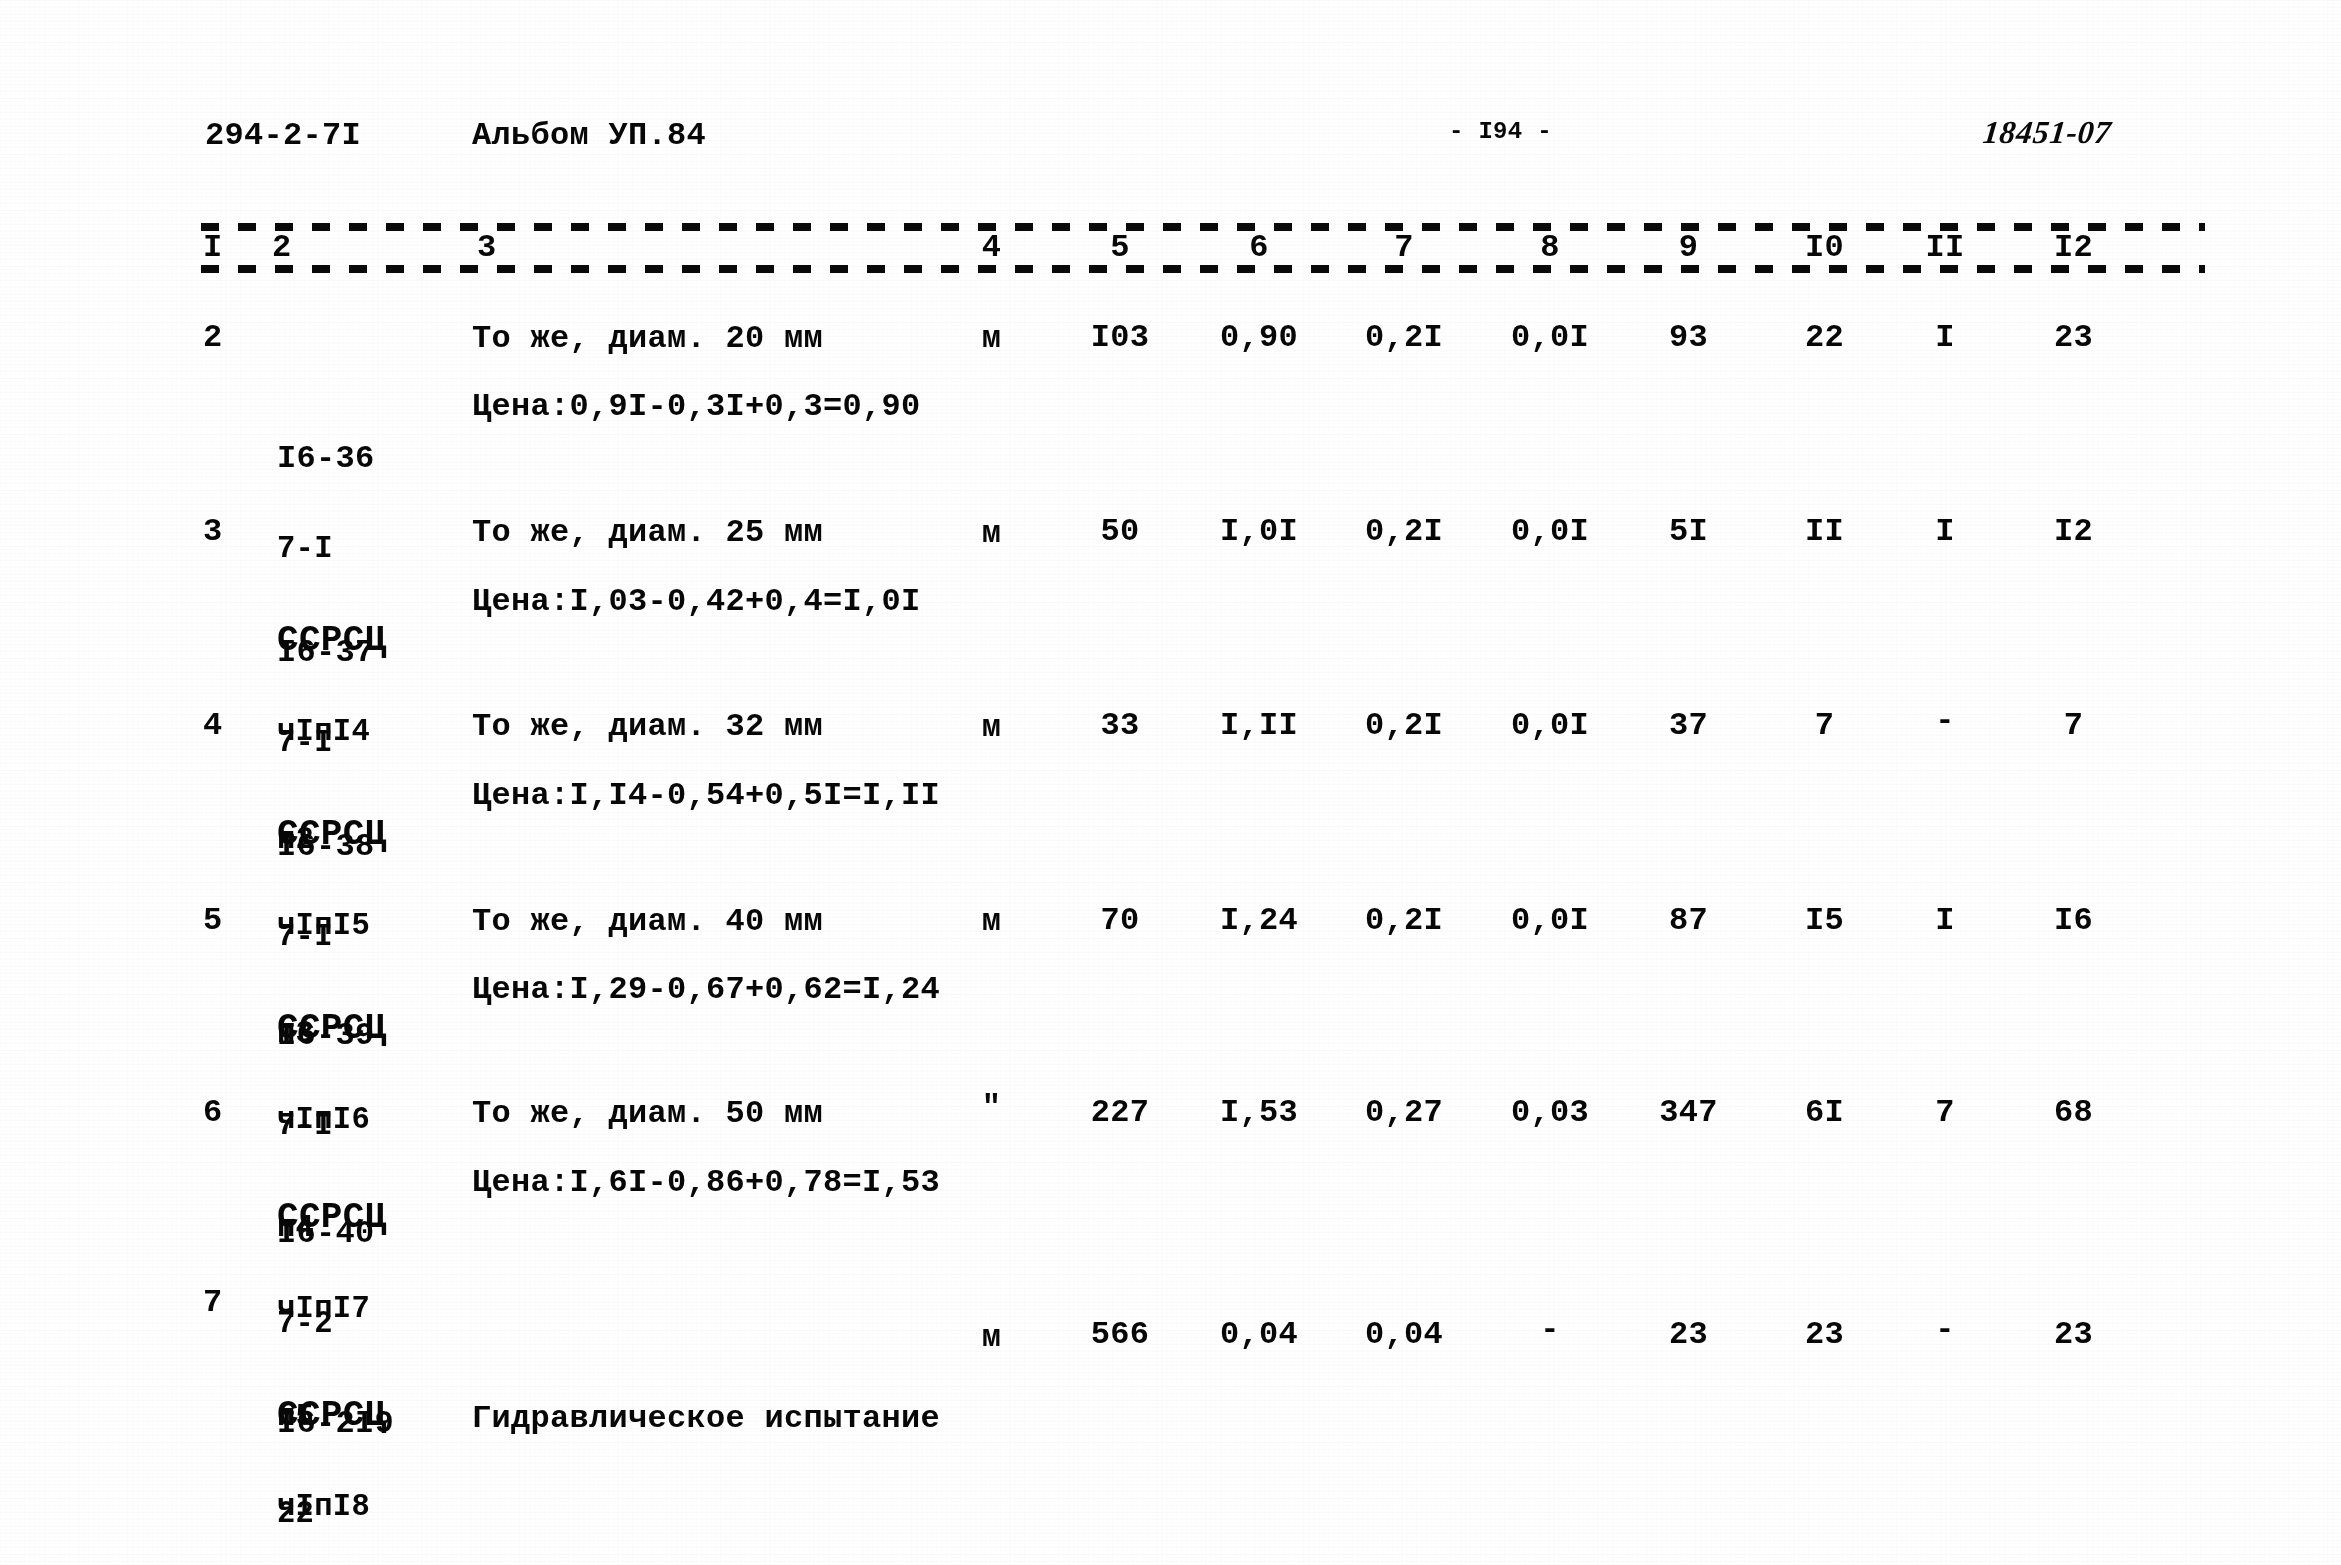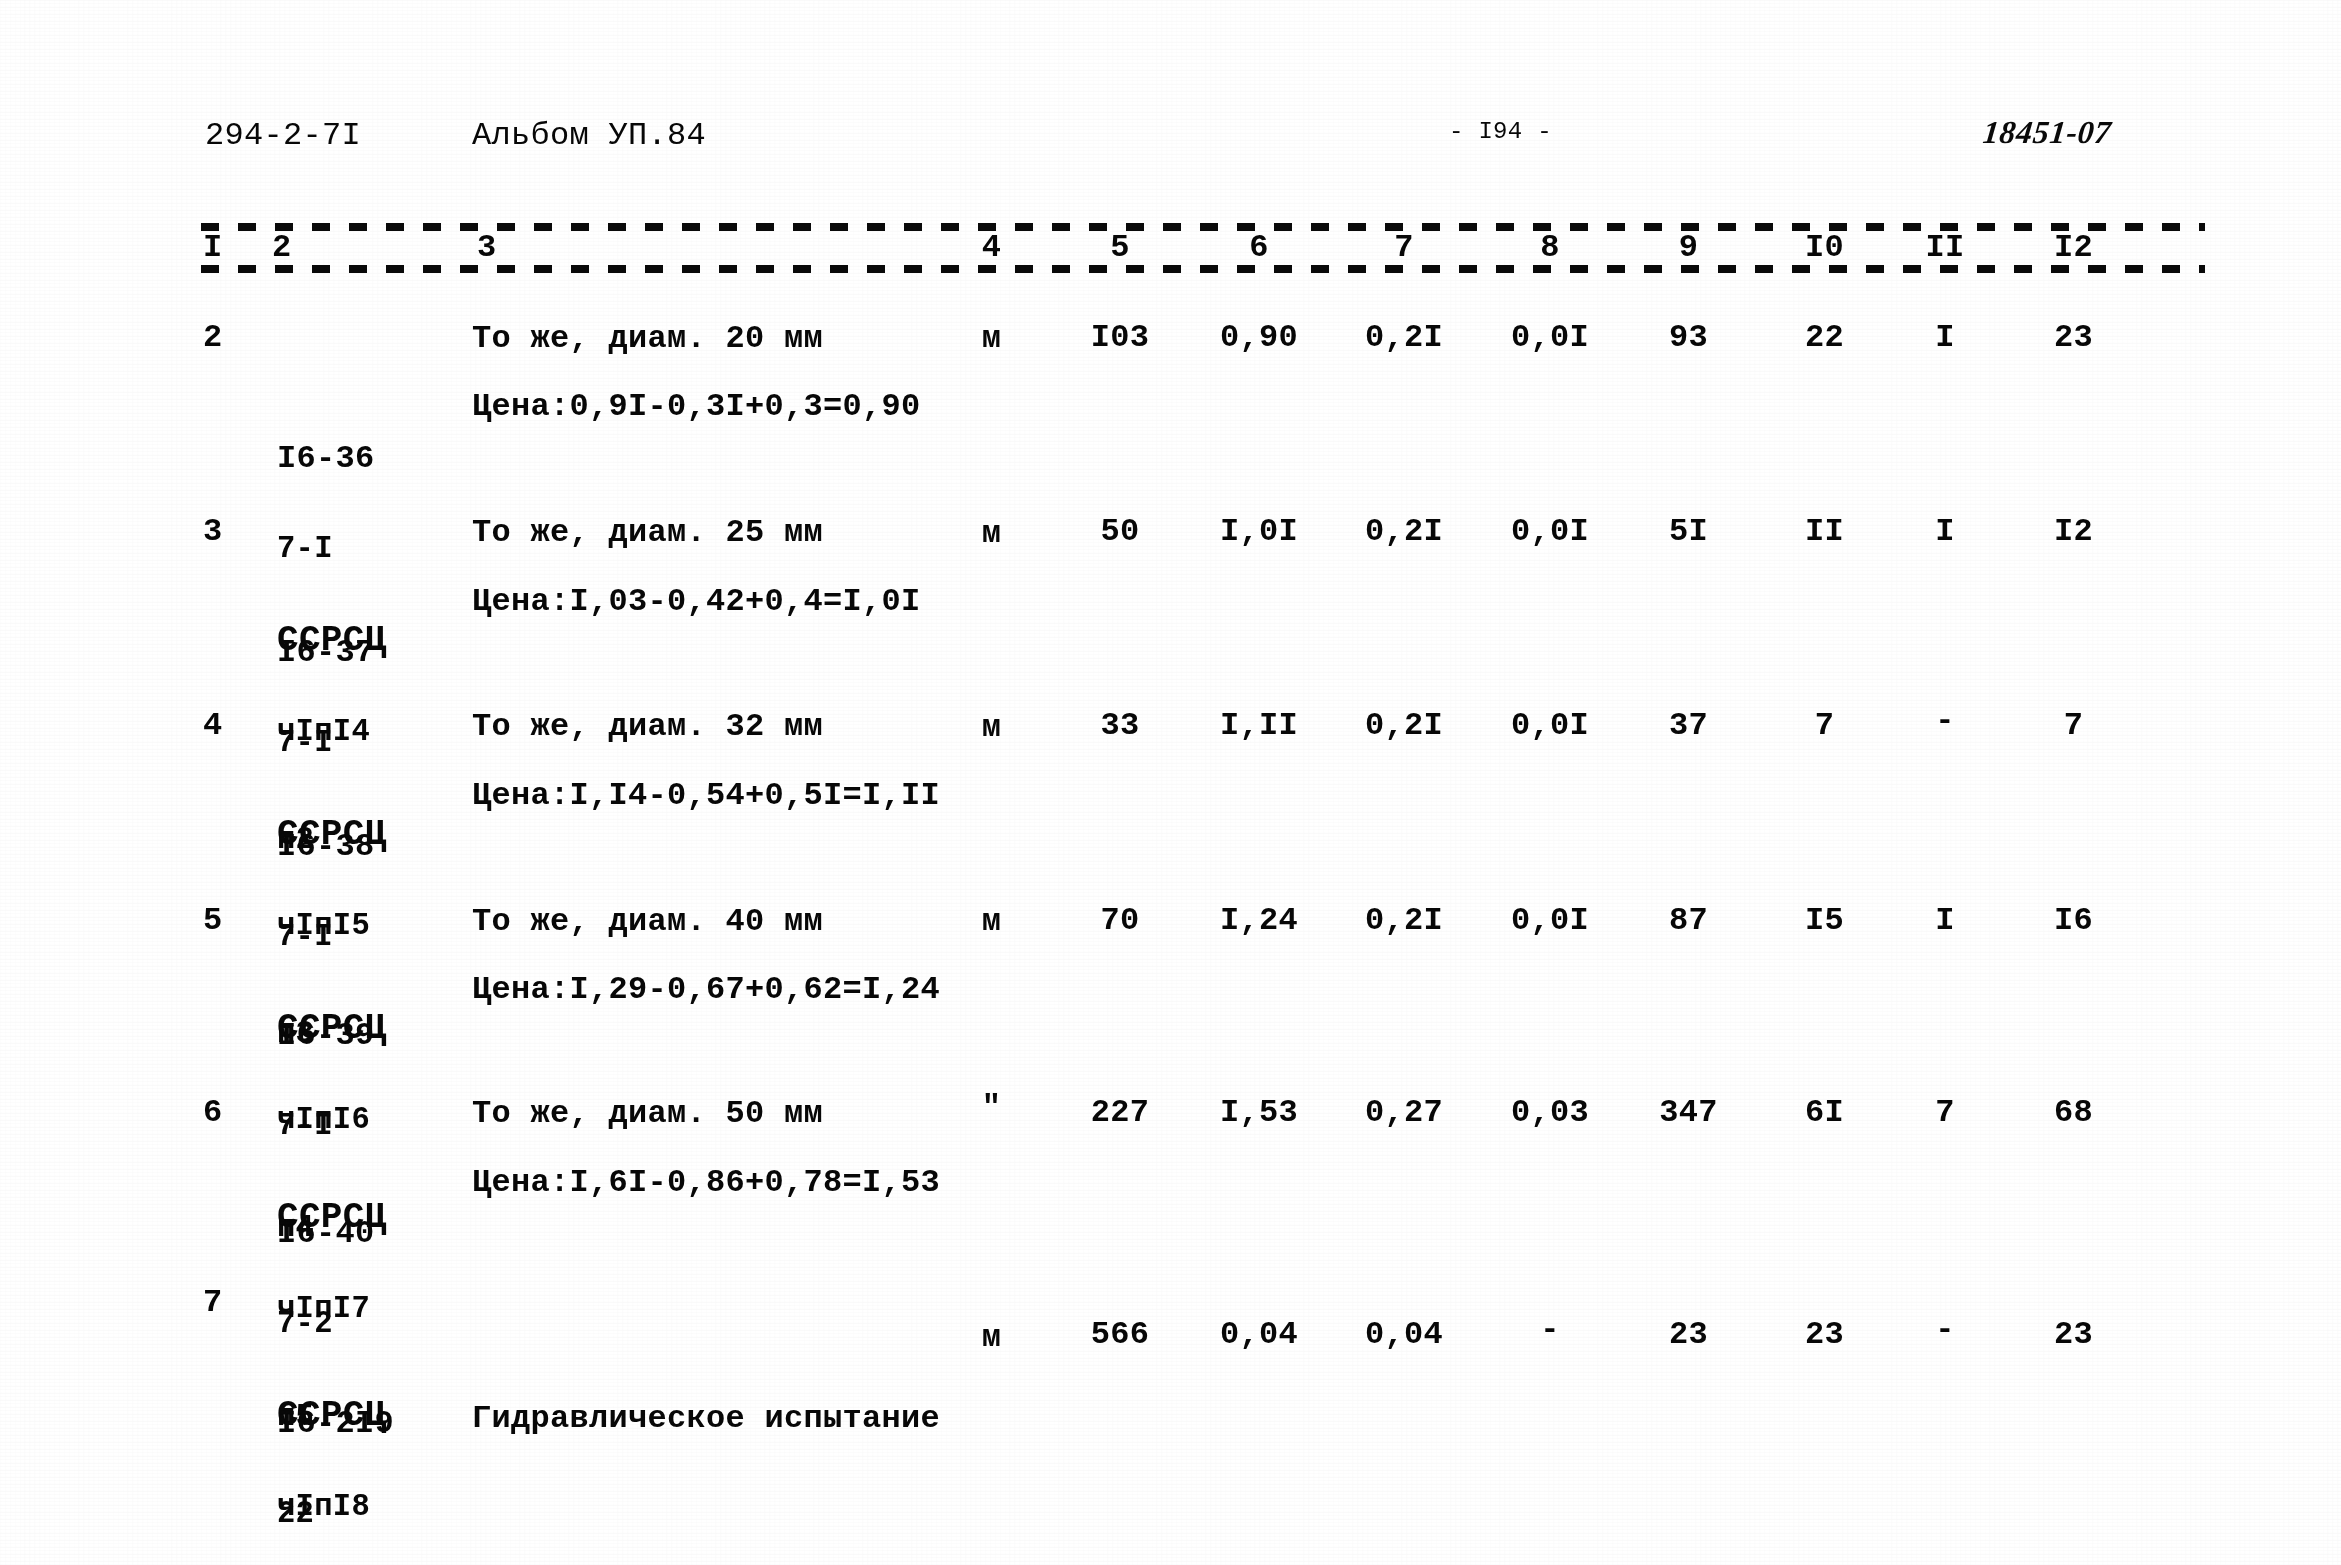--- a/index.html
+++ b/index.html
@@ -16,21 +16,21 @@
     background: #ffffff;
     font-family: "Liberation Mono", "DejaVu Sans Mono", monospace;
     color: #0a0a0a;
     overflow: hidden;
     -webkit-font-smoothing: none;
   }
 
   
   .tw {
     font-family: "Liberation Mono", "DejaVu Sans Mono", monospace;
-    font-weight: 400;
+    font-weight: 700;
     color: #080808;
     letter-spacing: 0.3px;
     white-space: pre;
   }
 
   
   .doc-header {
     position: absolute;
     top: 117px;
     left: 0;

